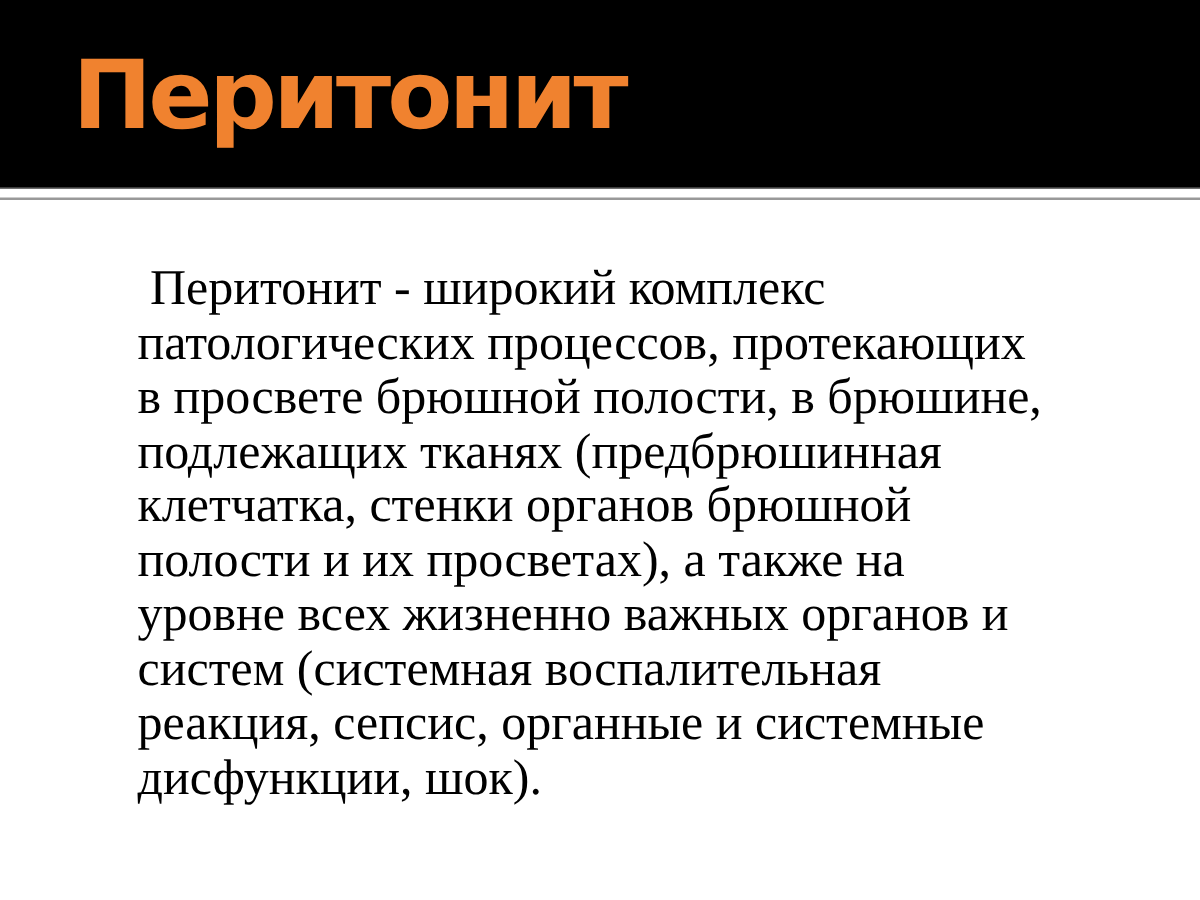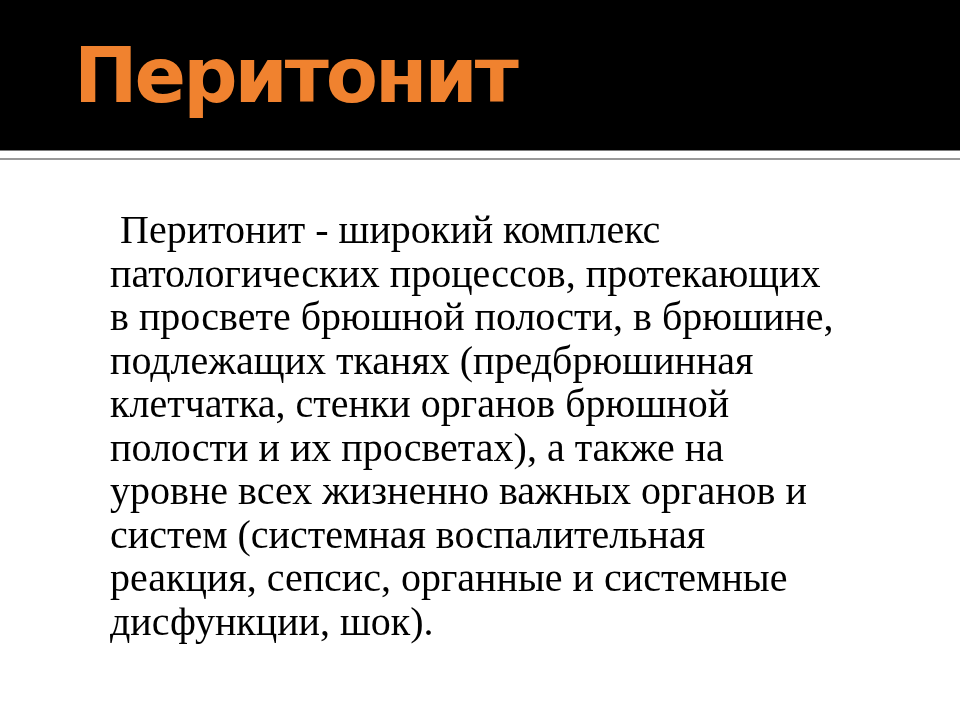--- a/index.html
+++ b/index.html
@@ -21,21 +21,21 @@
       left: 0;
       width: 100%;
       height: 151px;
       background: var(--header-bg, #000000);
       border-bottom: 1px solid #7d7d7d;
       box-sizing: border-box;
     }
     .slide-title {
       margin: 0;
       position: absolute;
-      left: 74px;
+      left: 58px;
       top: 38px;
       font-family: "DejaVu Sans", "Liberation Sans", sans-serif;
       font-weight: bold;
       font-size: 76px;
       line-height: 1;
       letter-spacing: -3px;
       color: var(--title, #F0822F);
       white-space: nowrap;
     }
     .separator {

